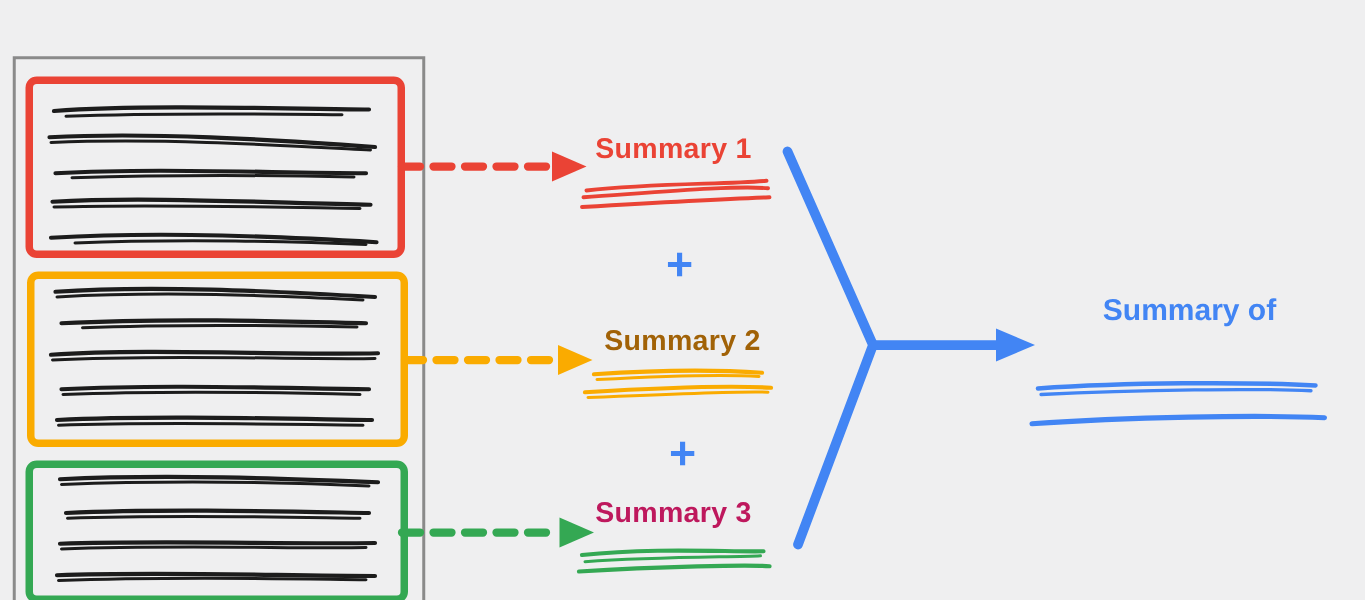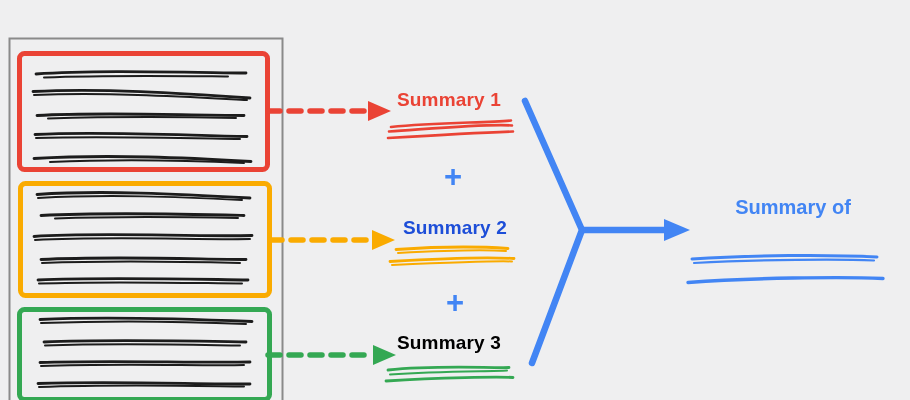--- a/index.html
+++ b/index.html
@@ -21,22 +21,22 @@
   }
   .label {
     position: absolute;
     font-weight: 600;
     font-size: 19px;
     letter-spacing: 0.2px;
     white-space: nowrap;
     transform: translate(-50%, -50%);
   }
   .label.red    { color: #EA4335; }
-  .label.orange { color: #1d4ed8; }
-  .label.green  { color: #000000; }
+  .label.orange { color: #a16207; }
+  .label.green  { color: #be185d; }
   .plus {
     position: absolute;
     color: #4285F4;
     font-size: 31px;
     font-weight: 800;
     transform: translate(-50%, -50%);
     line-height: 1;
   }
   .title {
     position: absolute;

